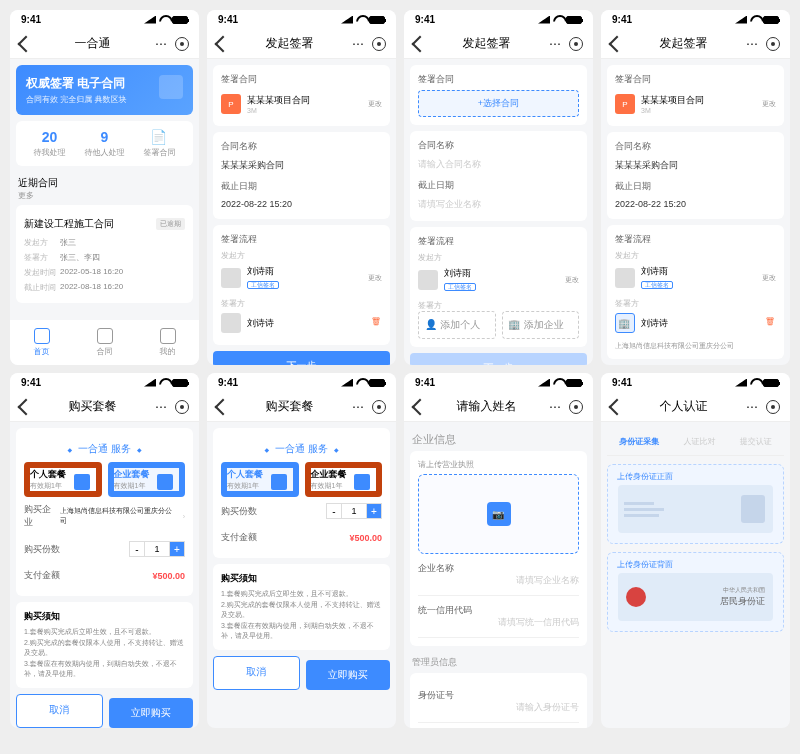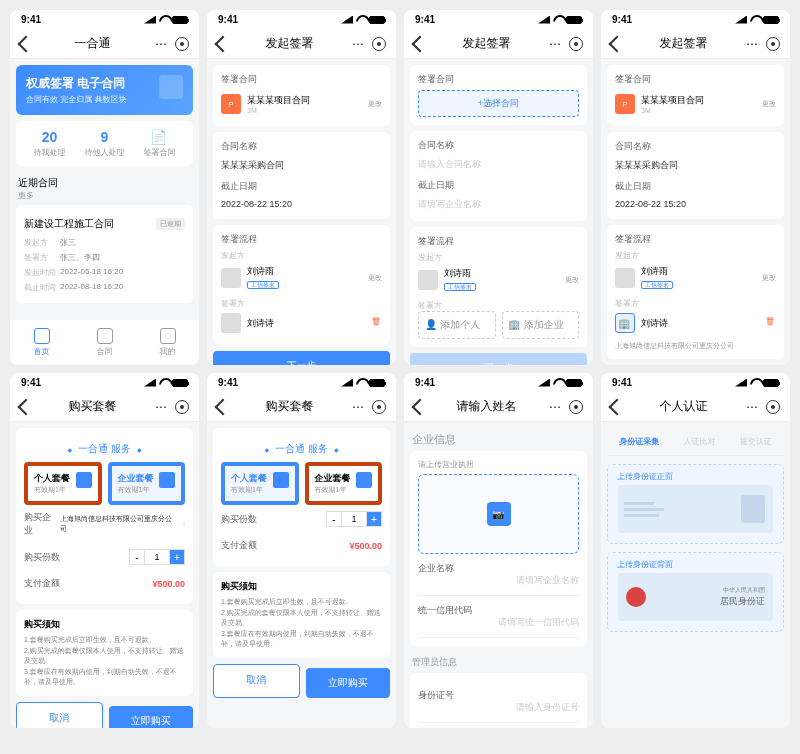--- a/index.html
+++ b/index.html
@@ -61,21 +61,21 @@
 .btn-primary.disabled { background: #b8d4ff; }
 .btn-outline { border: 1px solid #3d8bff; color: #3d8bff; background: #fff; text-align: center; padding: 8px; border-radius: 4px; font-size: 10px; }
 .btn-row { display: flex; gap: 6px; margin-top: 6px; }
 .btn-row > * { flex: 1; }
 .select-btn { border: 1px dashed #3d8bff; color: #3d8bff; background: #f0f6ff; text-align: center; padding: 6px; border-radius: 4px; font-size: 9px; }
 .add-btns { display: flex; gap: 6px; }
 .add-btn { flex: 1; border: 1px dashed #ccc; color: #999; text-align: left; padding: 6px; border-radius: 4px; font-size: 10px; }
 .service-header { text-align: center; font-size: 10px; color: #3d8bff; padding: 6px 0; }
 .service-header::before, .service-header::after { content: '◆'; font-size: 6px; margin: 0 6px; }
 .pkg-row { display: flex; gap: 6px; }
-.pkg { flex: 1; border: 4px solid #c2410c; border-radius: 4px; padding: 6px; position: relative; }
+.pkg { flex: 1; border: 6px solid #c2410c; border-radius: 4px; position: relative; }
 .pkg.selected { border-color: #3d8bff; background: #f0f6ff; }
 .pkg-name { font-size: 9px; font-weight: 600; }
 .pkg-sub { font-size: 7px; color: #999; }
 .pkg-icon { width: 16px; height: 16px; background: #3d8bff; position: absolute; right: 6px; top: 6px; border-radius: 2px; }
 .form-row { display: flex; justify-content: space-between; align-items: center; padding: 6px 0; font-size: 9px; }
 .form-row-label { color: #666; }
 .form-row-value { color: #333; display: flex; align-items: center; gap: 4px; }
 .stepper { display: flex; align-items: center; gap: 0; }
 .stepper-btn { width: 16px; height: 16px; border: 1px solid #ddd; display: flex; align-items: center; justify-content: center; font-size: 10px; }
 .stepper-val { width: 24px; height: 16px; border-top: 1px solid #ddd; border-bottom: 1px solid #ddd; display: flex; align-items: center; justify-content: center; font-size: 9px; }

